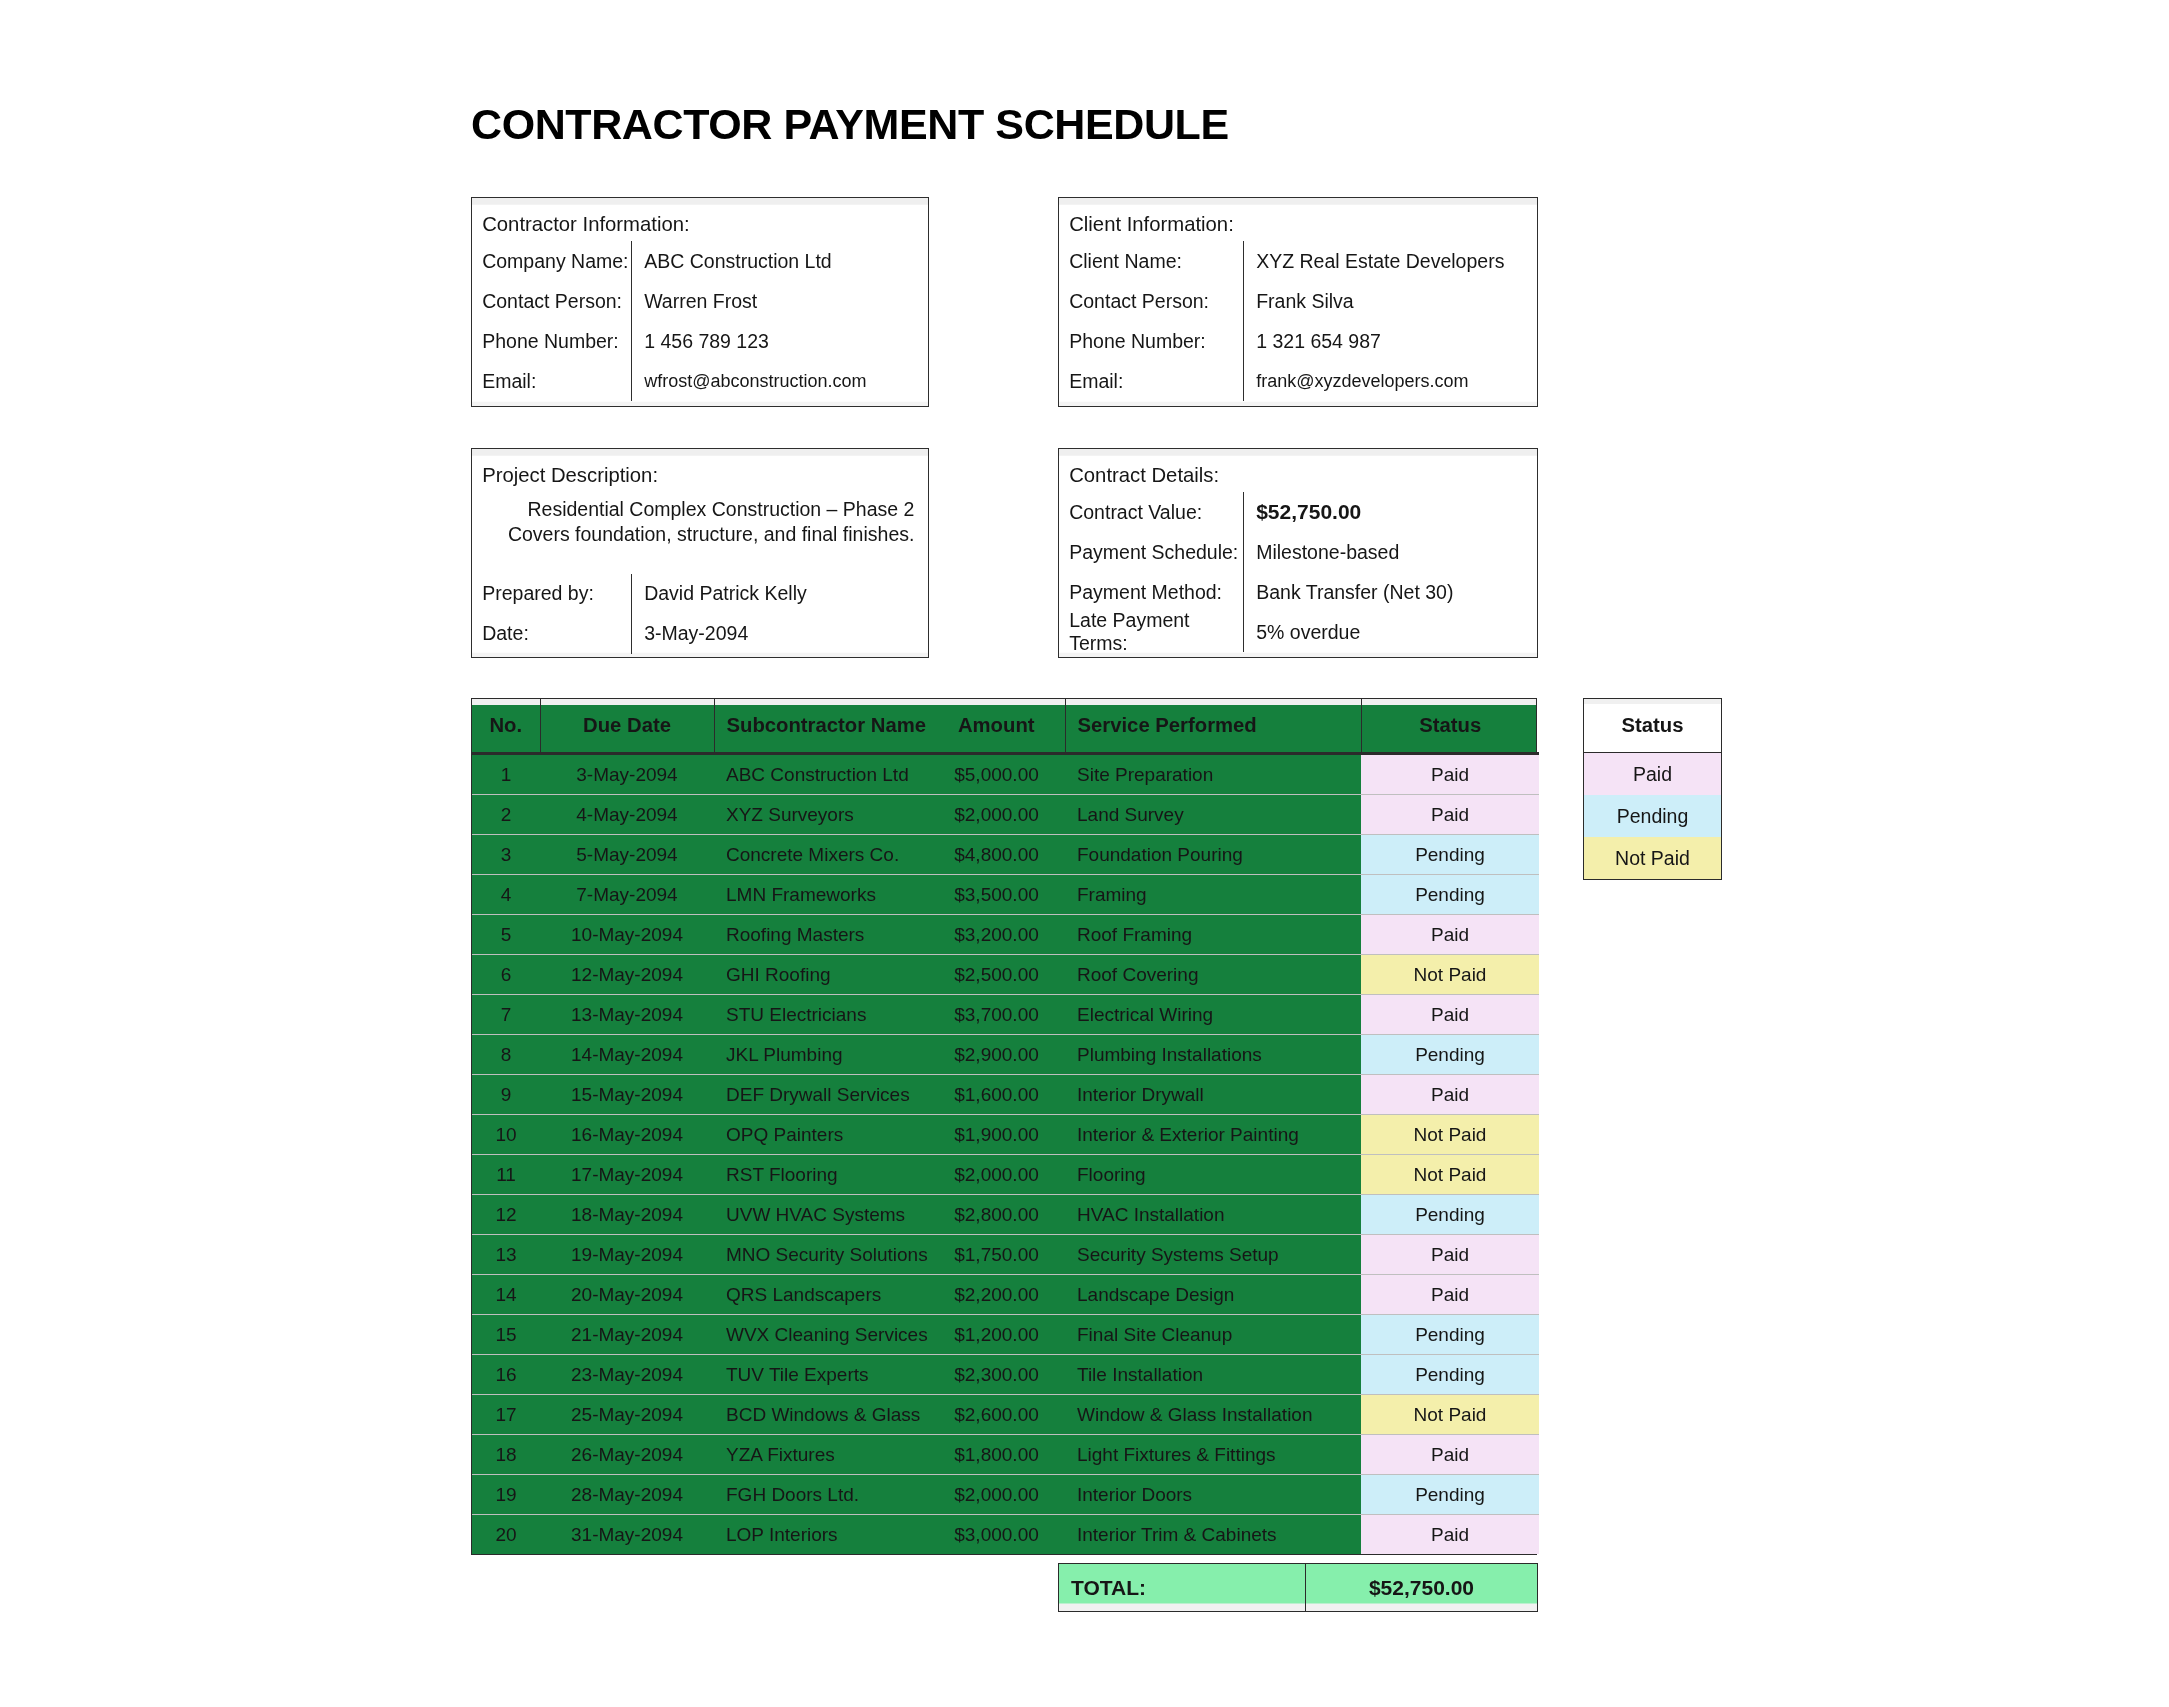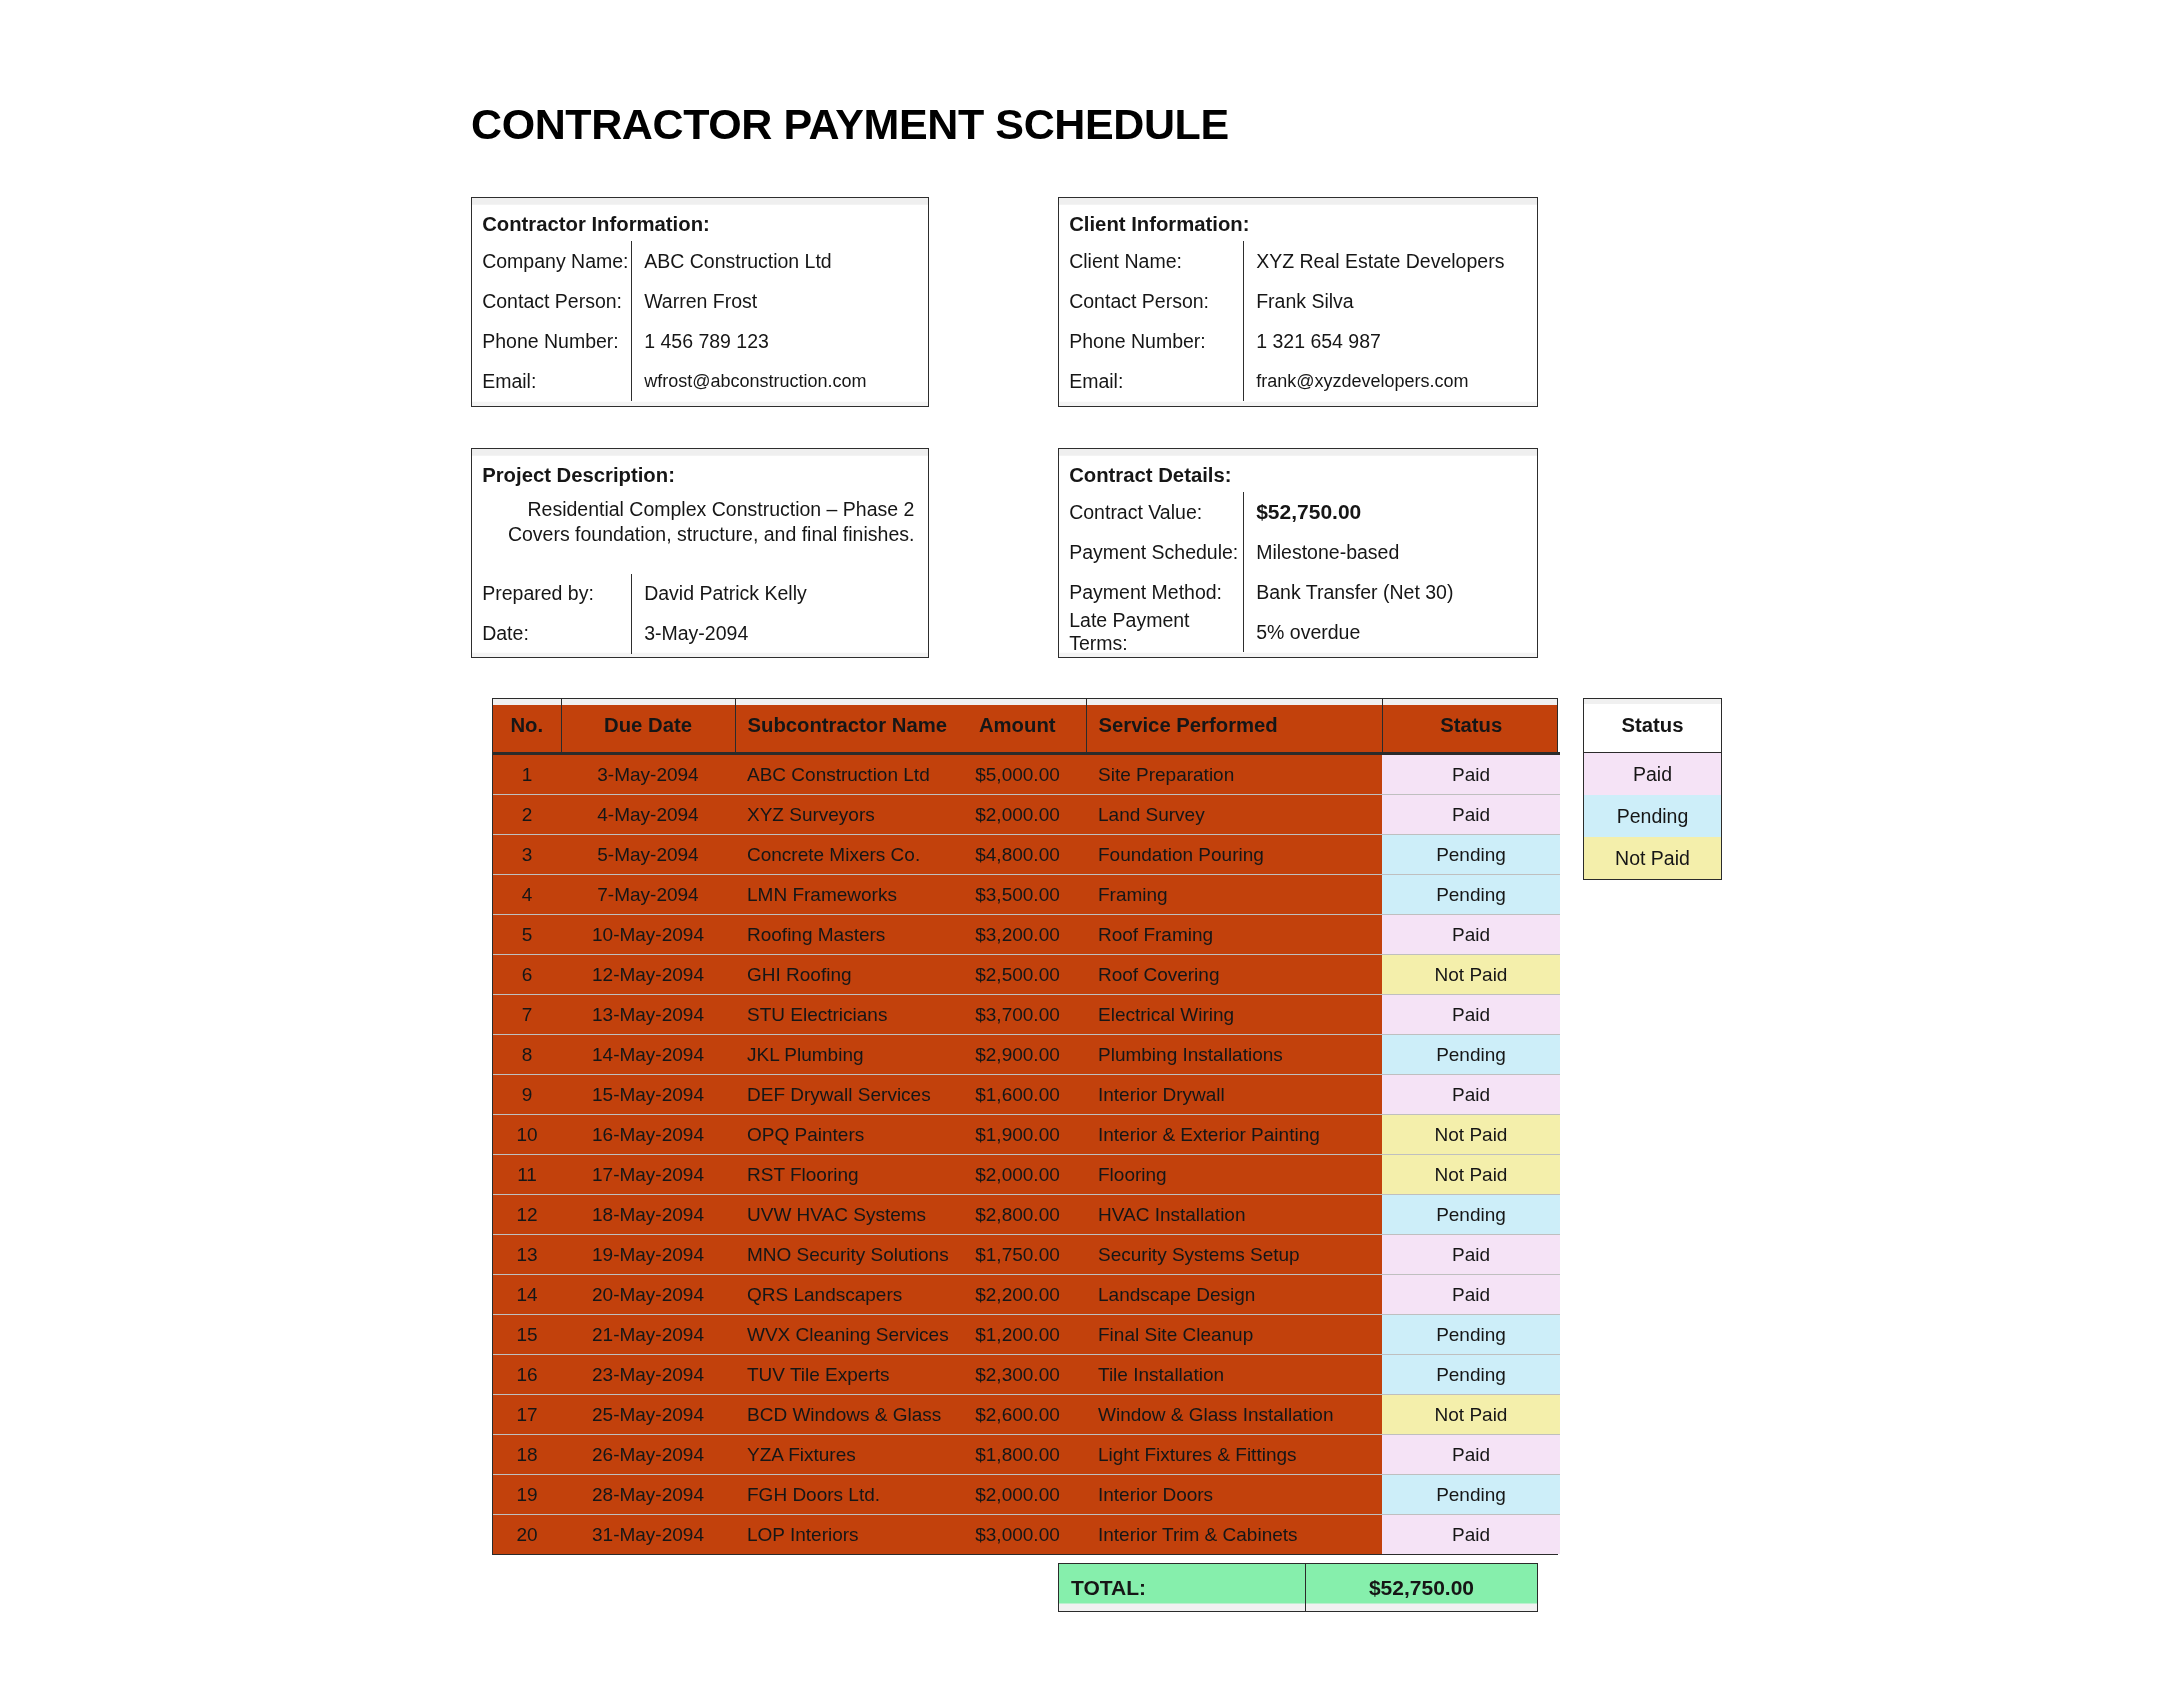--- a/index.html
+++ b/index.html
@@ -10,36 +10,36 @@
          letter-spacing:-0.4px;color:#000000;white-space:nowrap;}
 
   
   .info-box{position:absolute;border:1.7px solid #2e2e2e;background:#fff;box-sizing:border-box;
             box-shadow:inset 0 6.8px 0 #efefef, inset 0 -4.2px 0 #f4f4f4;}
   #contractor-box{left:471px;top:197px;width:458px;height:210px;}
   #client-box{left:1058px;top:197px;width:480px;height:210px;}
   #project-box{left:471px;top:448px;width:458px;height:210px;}
   #contract-box{left:1058px;top:448px;width:480px;height:210px;}
 
-  .box-heading{font-weight:700;font-size:20.3px;padding:15.3px 0 0 10.2px;}
+  .box-heading{font-weight:400;font-size:20.3px;padding:15.3px 0 0 10.2px;}
   .kv-rows{margin-top:5.1px;}
   .kv-row{display:flex;height:40px;}
   .kv-label{width:149px;flex:none;padding-left:10.2px;font-size:19.5px;display:flex;align-items:center;}
   .wide-label .kv-label{width:174px;}
   .kv-value{flex:1;border-left:1.7px solid #2e2e2e;padding-left:12px;font-size:19.5px;
             display:flex;align-items:center;}
   .kv-value.email{font-size:18px;}
   .kv-value.bold{font-weight:700;font-size:21px;}
 
   .desc{padding:10.2px 13.6px 0 10.2px;font-size:19.5px;line-height:24.6px;text-align:right;}
   #project-box .kv-rows{margin-top:27px;}
 
   
-  .schedule{position:absolute;left:492px;top:698px;width:1066px;border:1.7px solid #2b2b2b;
-            box-sizing:border-box;background:#c2410c;box-shadow:inset 0 6px 0 #f0f0f0;}
+  .schedule{position:absolute;left:471px;top:698px;width:1066px;border:1.7px solid #2b2b2b;
+            box-sizing:border-box;background:#15803d;box-shadow:inset 0 6px 0 #f0f0f0;}
   .schedule table{border-collapse:collapse;width:100%;table-layout:fixed;background:transparent;}
   .schedule thead th{height:53px;font-size:20.3px;font-weight:700;border-bottom:3.4px solid #2b2b2b;
                      background:transparent;padding:0;}
   .schedule thead th:nth-child(2),
   .schedule thead th:nth-child(3),
   .schedule thead th:nth-child(5),
   .schedule thead th:nth-child(6){border-left:1.7px solid #2b2b2b;}
   .schedule tbody td{height:39px;font-size:19px;border-top:0.8px solid #bfbfbf;padding:0;}
   .schedule tbody tr:first-child td{border-top:none;}
   .c0,.c1,.c3,.c5{text-align:center;}

